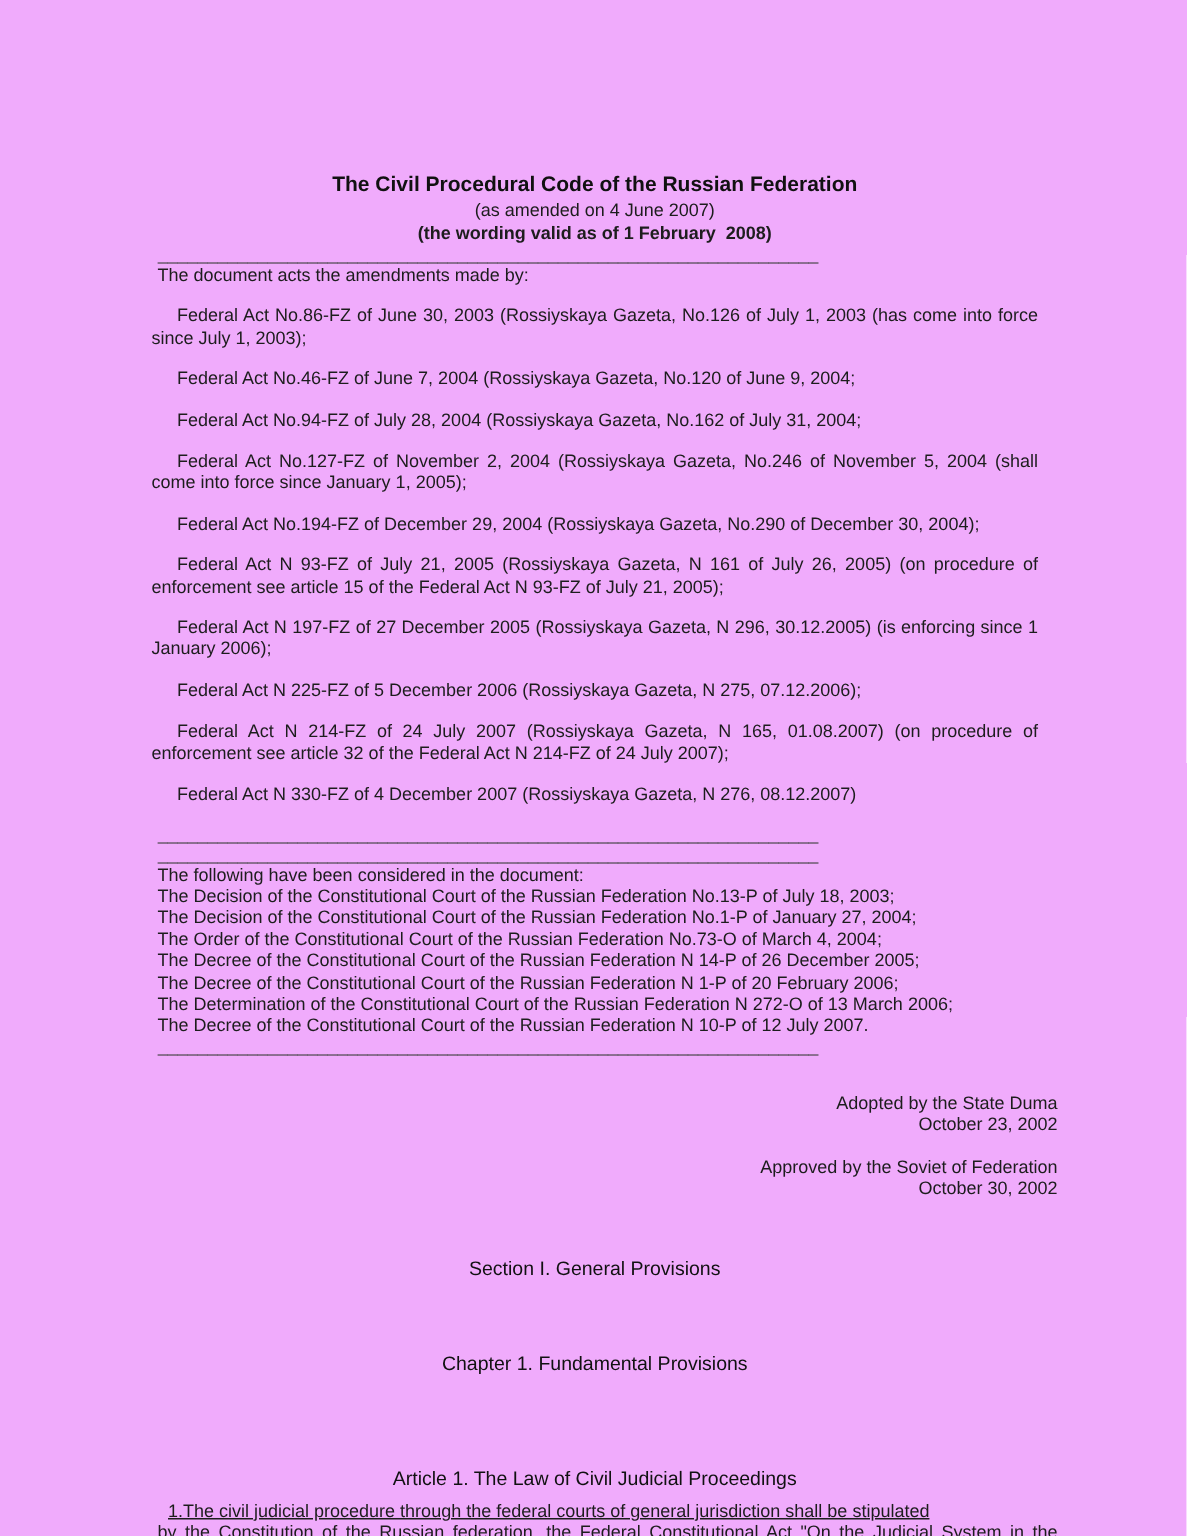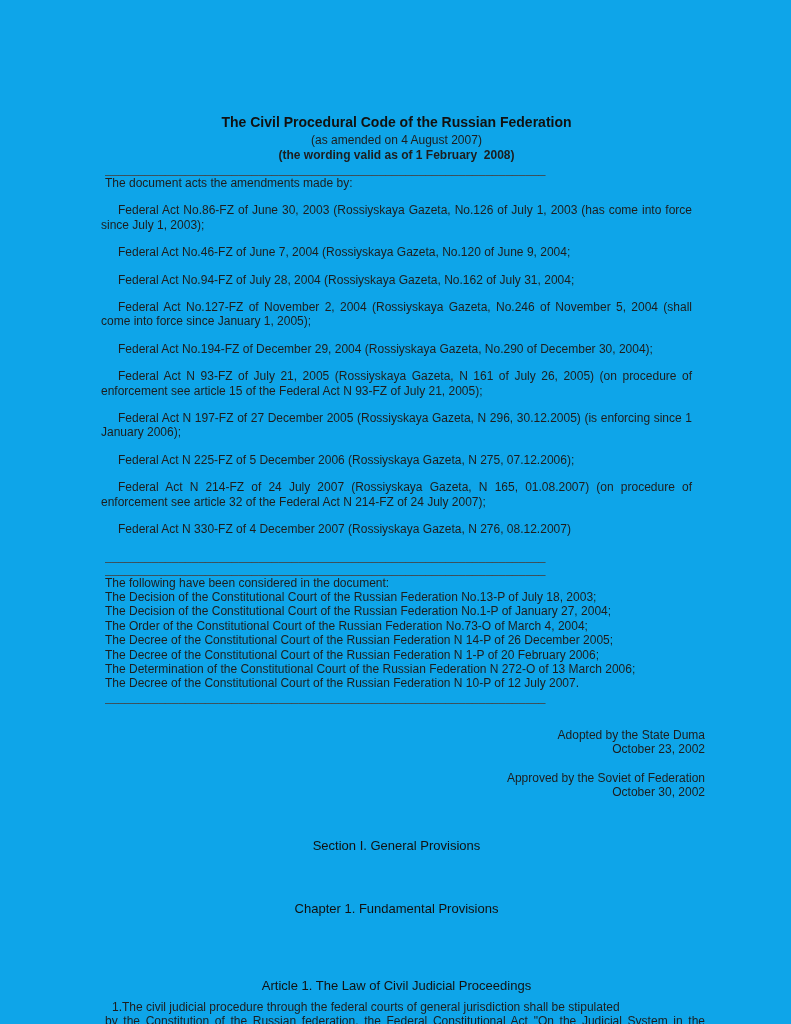--- a/index.html
+++ b/index.html
@@ -4,21 +4,21 @@
 <style>
   html, body {
     margin: 0;
     padding: 0;
     background: #ffffff;
   }
   .page {
     position: relative;
     width: 791px;
     height: 1024px;
-    background: #0ea5e9;
+    background: #f0abfc;
     overflow: hidden;
     font-family: "Liberation Sans", "DejaVu Sans", sans-serif;
     color: #1d1d1d;
   }
   .content {
     padding: 113px 86px 0 88px;
     font-size: 12px;
     line-height: 14.4px;
   }
   .doc-title {
@@ -66,36 +66,37 @@
     font-weight: normal;
     text-align: center;
     color: #111111;
   }
   .heading-section { margin-top: 38px; }
   .heading-chapter { margin-top: 47px; }
   .heading-article { margin-top: 61px; }
   .article-line1 {
     margin: 6px 0 0 0;
     text-indent: 24px;
+    text-decoration: underline;
   }
   .article-para {
     margin: 0;
     text-indent: 17px;
     text-align: justify;
     text-align-last: justify;
   }
 </style>
 </head>
 <body>
 
 <div class="page">
   <div class="content">
 
     <h1 class="doc-title">The Civil Procedural Code of the Russian Federation</h1>
-    <p class="subtitle">(as amended on 4 August 2007)</p>
+    <p class="subtitle">(as amended on 4 June 2007)</p>
     <p class="subtitle pre">(the wording valid as of 1 February  2008)</p>
 
     <div class="sep">__________________________________________________________________</div>
 
     <div>
       <p class="list-p">The document acts the amendments made by:</p>
       <p class="body-p">Federal Act No.86-FZ of June 30, 2003 (Rossiyskaya Gazeta, No.126 of July 1, 2003 (has come into force since July 1, 2003);</p>
       <p class="body-p">Federal Act No.46-FZ of June 7, 2004 (Rossiyskaya Gazeta, No.120 of June 9, 2004;</p>
       <p class="body-p">Federal Act No.94-FZ of July 28, 2004 (Rossiyskaya Gazeta, No.162 of July 31, 2004;</p>
       <p class="body-p">Federal Act No.127-FZ of November 2, 2004 (Rossiyskaya Gazeta, No.246 of November 5, 2004 (shall come into force since January 1, 2005);</p>

